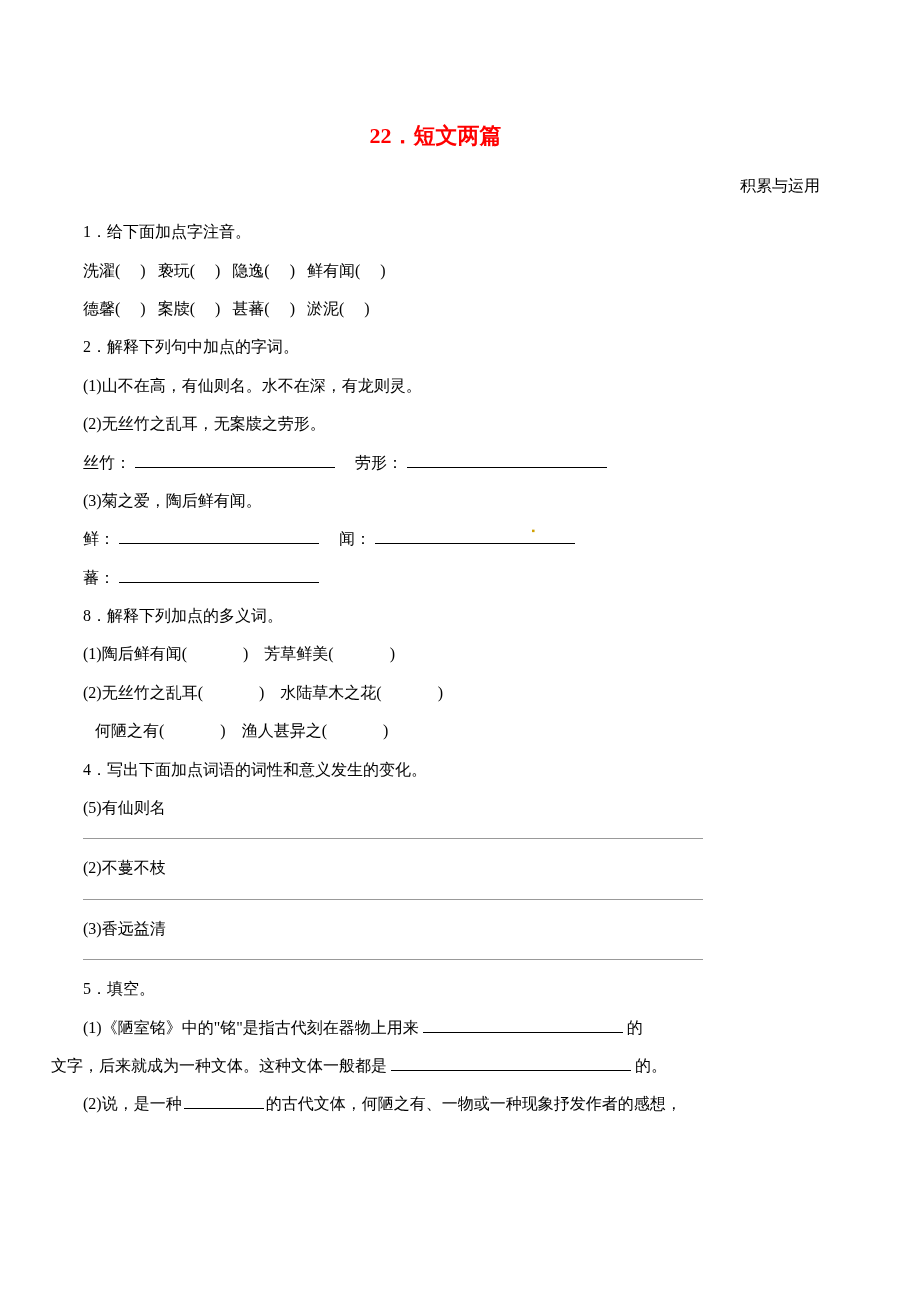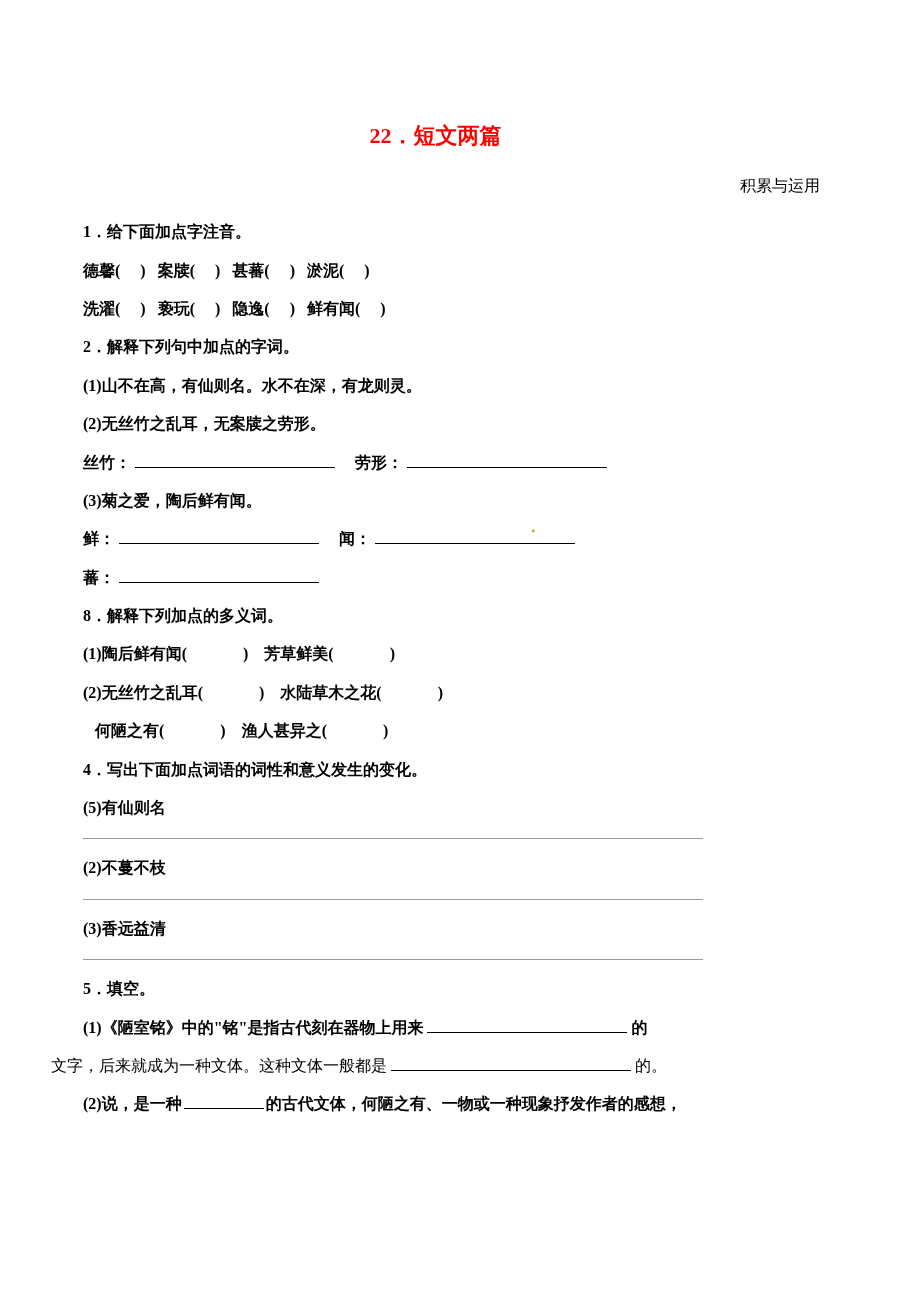--- a/index.html
+++ b/index.html
@@ -27,21 +27,20 @@
     margin-bottom: 4px;
   }
   .subtitle {
     text-align: right;
     font-size: 16px;
     margin-bottom: 8px;
   }
   .line {
     text-indent: 2em;
     white-space: pre;
-    font-weight: bold;
   }
   .line-noindent {
     text-indent: 0;
     white-space: pre;
   }
   .blank-long {
     display: inline-block;
     border-bottom: 1px solid #000;
     width: 200px;
     height: 1.1em;
@@ -84,22 +83,22 @@
 </style>
 </head>
 <body>
 
 <div class="page">
 
   <div class="title">22．短文两篇</div>
   <div class="subtitle">积累与运用</div>
 
   <div class="line">1．给下面加点字注音。</div>
+  <div class="line">洗濯(     )   亵玩(     )   隐逸(     )   鲜有闻(     )</div>
   <div class="line">德馨(     )   案牍(     )   甚蕃(     )   淤泥(     )</div>
-  <div class="line">洗濯(     )   亵玩(     )   隐逸(     )   鲜有闻(     )</div>
 
   <div class="line">2．解释下列句中加点的字词。</div>
   <div class="line">(1)山不在高，有仙则名。水不在深，有龙则灵。</div>
 
   <div class="line">(2)无丝竹之乱耳，无案牍之劳形。</div>
   <div class="line"><span>丝竹：</span><span class="blank-long"></span>    <span>劳形：</span><span class="blank-long"></span></div>
 
   <div class="line">(3)菊之爱，陶后鲜有闻。</div>
   <div class="line"><span>鲜：</span><span class="blank-long"></span>    <span>闻：</span><span class="blank-with-mark"><span class="mark">▪</span></span></div>
 

